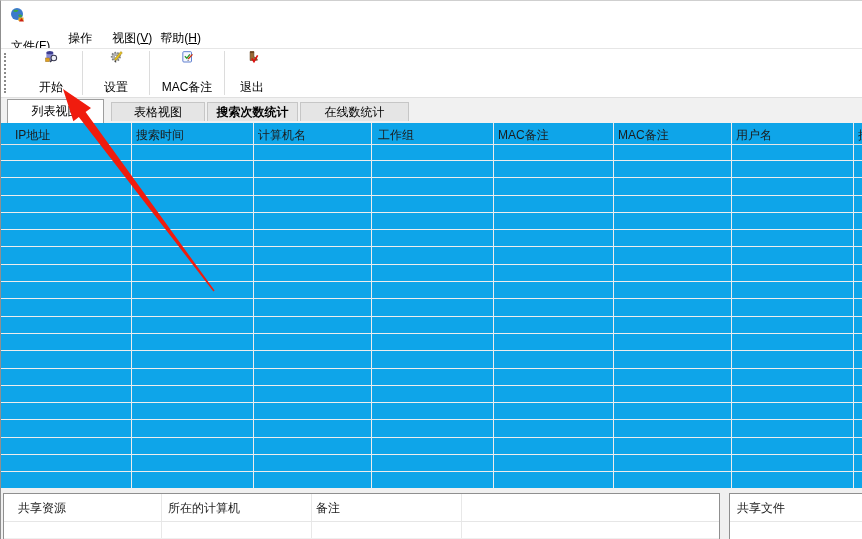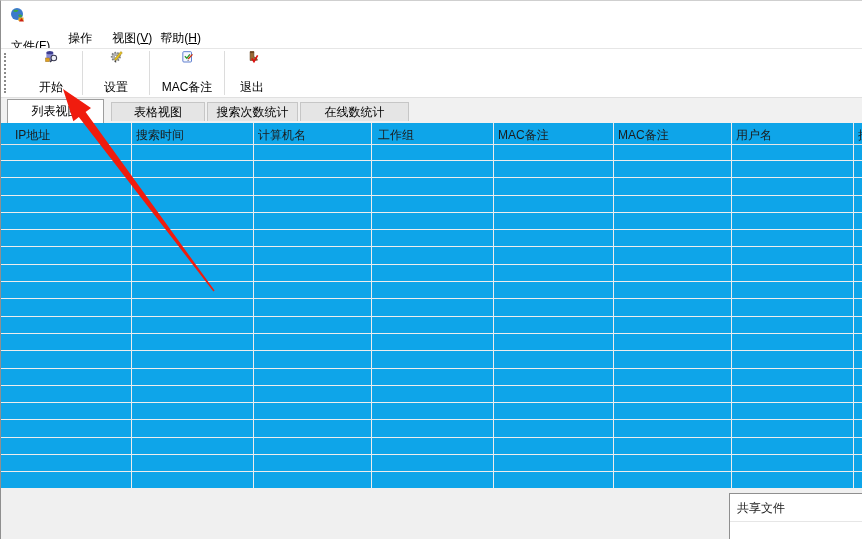--- a/index.html
+++ b/index.html
@@ -33,21 +33,21 @@
   .tsep { width:0; height:44px; border-left:1px solid #dcdcdc; }
 
   
   .tabstrip { position:absolute; left:0; top:97px; width:862px; height:25px; background:#f1f1f1; }
   .tabline { position:absolute; left:103px; top:120px; width:759px; height:1px; background:#a6a6a6; }
   .tab { position:absolute; font-size:12px; color:#000; text-align:center; cursor:pointer; }
   .tab.sel { left:6px; top:98px; width:97px; height:24px; background:#fff;
              border:1px solid #9e9e9e; border-bottom:none; line-height:22px; z-index:3; }
   .tab.uns { top:101px; height:19px; background:#e5e5e5;
              border:1px solid #c6c6c6; border-bottom:none; line-height:18px; z-index:2; }
-  .tabB { left:110px; width:94px; } .tabC { left:206px; width:91px; } .tabD { left:299px; width:109px; }
+  .tabB { left:110px; width:94px; } .tabC { left:206px; width:91px;font-weight:bold; } .tabD { left:299px; width:109px; }
 
   
   .listarea { position:absolute; left:0; top:122px; width:862px; height:365px; background:#0ea5e9; overflow:hidden; }
   .lhead { position:absolute; top:4px; font-size:12px; color:#1c1c1c; white-space:nowrap; }
   .headline { position:absolute; left:0; top:21px; width:862px; height:1px; background:#e6e6e6; }
   .vline { position:absolute; top:0; width:1px; height:365px; background:#ececec; }
   .rowlines { position:absolute; left:0; top:37px; width:862px; bottom:0;
               background:repeating-linear-gradient(to bottom,#ededed 0px,#ededed 1px,transparent 1px,transparent 17.3px); }
 
   
@@ -156,20 +156,30 @@
     <div class="vline" style="left:370px"></div>
     <div class="vline" style="left:492px"></div>
     <div class="vline" style="left:612px"></div>
     <div class="vline" style="left:730px"></div>
     <div class="vline" style="left:852px"></div>
     <div class="rowlines"></div>
   </div>
 
   <div class="bottomband"></div>
 
+  <div class="panel panelL">
+    <div class="phead" style="left:14px">共享资源</div>
+    <div class="phead" style="left:164px">所在的计算机</div>
+    <div class="phead" style="left:312px">备注</div>
+    <div class="pvline" style="left:157px"></div>
+    <div class="pvline" style="left:307px"></div>
+    <div class="pvline" style="left:457px"></div>
+    <div class="pheadline"></div>
+    <div class="prowline"></div>
+  </div>
 
   <div class="panel panelR">
     <div class="phead" style="left:7px">共享文件</div>
     <div class="pheadline"></div>
   </div>
 
   <svg class="arrowlayer" viewBox="0 0 862 539">
     <polygon points="62,88 90,107 84.6,111.1 213.6,289.6 212.4,290.4 77.8,116.1 72.4,120.2" fill="#f01c0e"></polygon>
   </svg>
 

